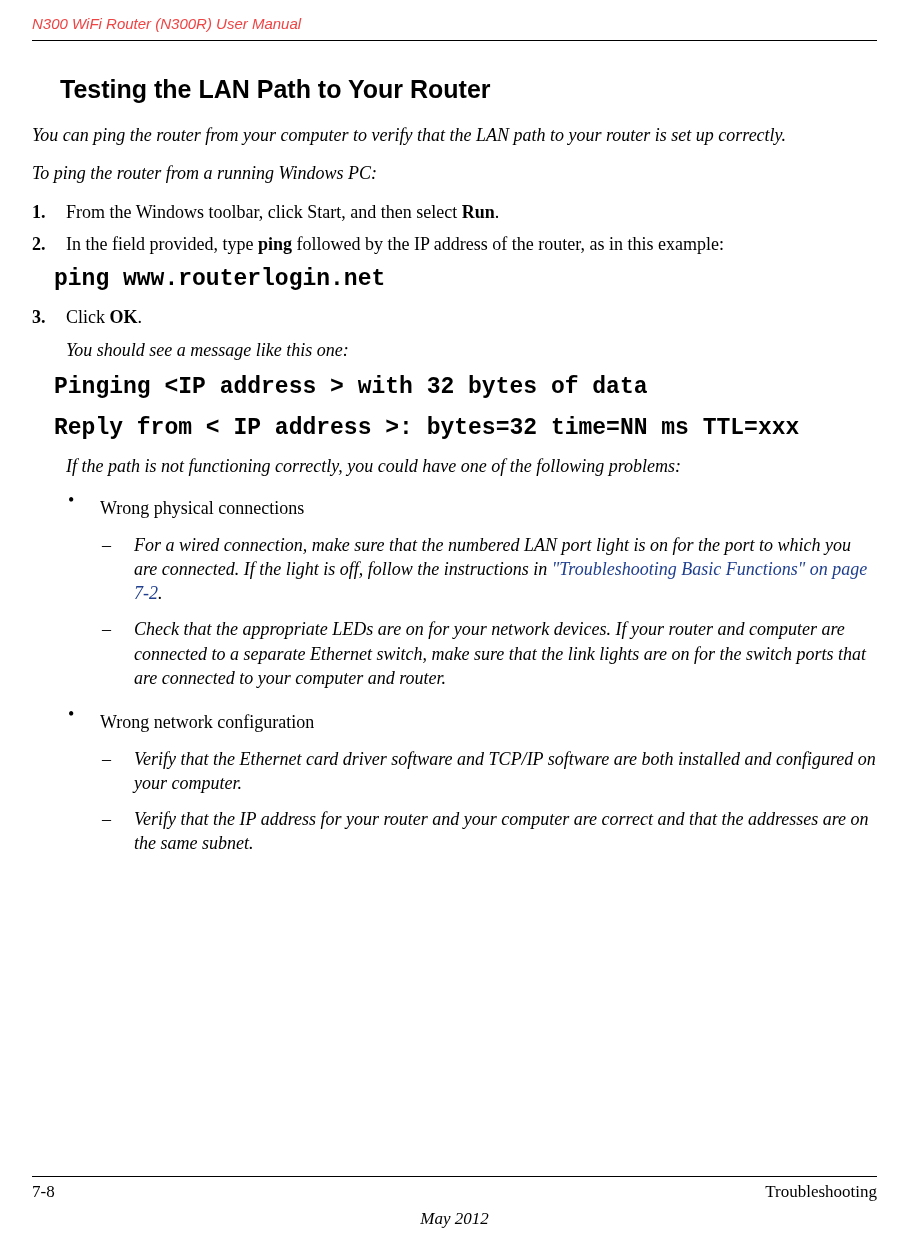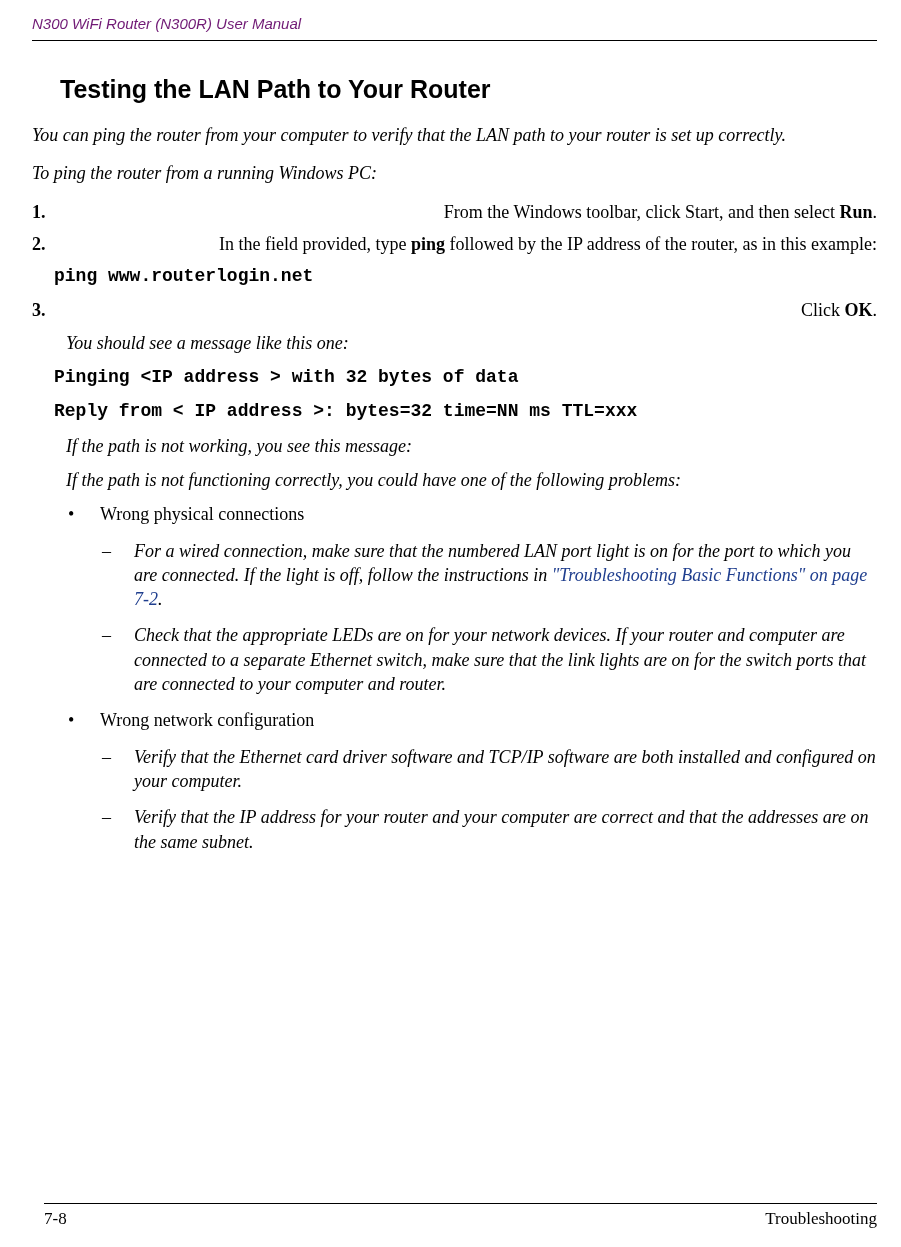--- a/index.html
+++ b/index.html
@@ -11,21 +11,21 @@
       width: 901px;
       height: 1247px;
       padding: 14px 24px 10px 32px;
       position: relative;
       line-height: 1.35;
     }
     .doc-header {
       font-family: Arial, Helvetica, sans-serif;
       font-style: italic;
       font-size: 15px;
-      color: #701a75;
+      color: #ef4444;
       padding-bottom: 6px;
       border-bottom: 1px solid #000;
     }
     .section-title {
       font-family: Arial, Helvetica, sans-serif;
       font-size: 25px;
       font-weight: bold;
       margin-top: 32px;
       margin-bottom: 16px;
       margin-left: 28px;
@@ -36,55 +36,55 @@
     }
     .ol-item {
       display: flex;
       margin-bottom: 8px;
     }
     .ol-marker {
       font-weight: bold;
       width: 34px;
       flex-shrink: 0;
     }
-    .ol-content { flex: 1; text-align: right; }
+    .ol-content { flex: 1; }
     .mono {
       font-family: 'Courier New', Courier, monospace;
       font-weight: bold;
-      font-size: 18px;
+      font-size: 23px;
       margin: 4px 0 10px 22px;
     }
     .indent-block { margin-left: 34px; }
     .indent-block .body-text { margin-bottom: 10px; }
     .bullet-item {
       display: flex;
       margin-bottom: 12px;
     }
     .bullet-marker {
       width: 34px;
       flex-shrink: 0;
       padding-left: 2px;
     }
-    .bullet-content { flex: 1; }
+    .bullet-content { flex: 1; margin-top: 8px; }
     .dash-item {
       display: flex;
       margin-bottom: 12px;
     }
     .dash-marker {
       width: 34px;
       flex-shrink: 0;
       padding-left: 2px;
     }
     .dash-content { flex: 1; font-style: italic; }
     .link-text { color: #1f3e8e; }
     .bold { font-weight: bold; }
     .footer {
       position: absolute;
       bottom: 16px;
-      left: 44px;
+      left: 32px;
       right: 24px;
     }
     .footer-rule {
       border-top: 1px solid #000;
       margin-bottom: 4px;
     }
     .footer-row {
       display: flex;
       justify-content: space-between;
       font-size: 17px;
@@ -126,21 +126,20 @@
   <div class="ol-marker">3.</div>
   <div class="ol-content">
     <span>Click </span><span class="bold">OK</span><span>.</span>
   </div>
 </div>
 
 <div class="indent-block">
   <p class="body-text">You should see a message like this one:</p>
   <div class="mono" style="margin-left:-12px;">Pinging &lt;IP address &gt; with 32 bytes of data</div>
   <div class="mono" style="margin-left:-12px;">Reply from &lt; IP address &gt;: bytes=32 time=NN ms TTL=xxx</div>
-  <p class="body-text">If the path is not working, you see this message:</p>
   <p class="body-text">If the path is not functioning correctly, you could have one of the following problems:</p>
 
   <div class="bullet-item">
     <div class="bullet-marker">•</div>
     <div class="bullet-content">Wrong physical connections</div>
   </div>
 
   <div style="margin-left:34px;">
     <div class="dash-item">
       <div class="dash-marker">–</div>
@@ -170,13 +169,14 @@
     </div>
   </div>
 </div>
 
 <div class="footer">
   <div class="footer-rule"></div>
   <div class="footer-row">
     <span>7-8</span>
     <span>Troubleshooting</span>
   </div>
+  <div class="footer-date">May 2012</div>
 </div>
 
 </body></html>

